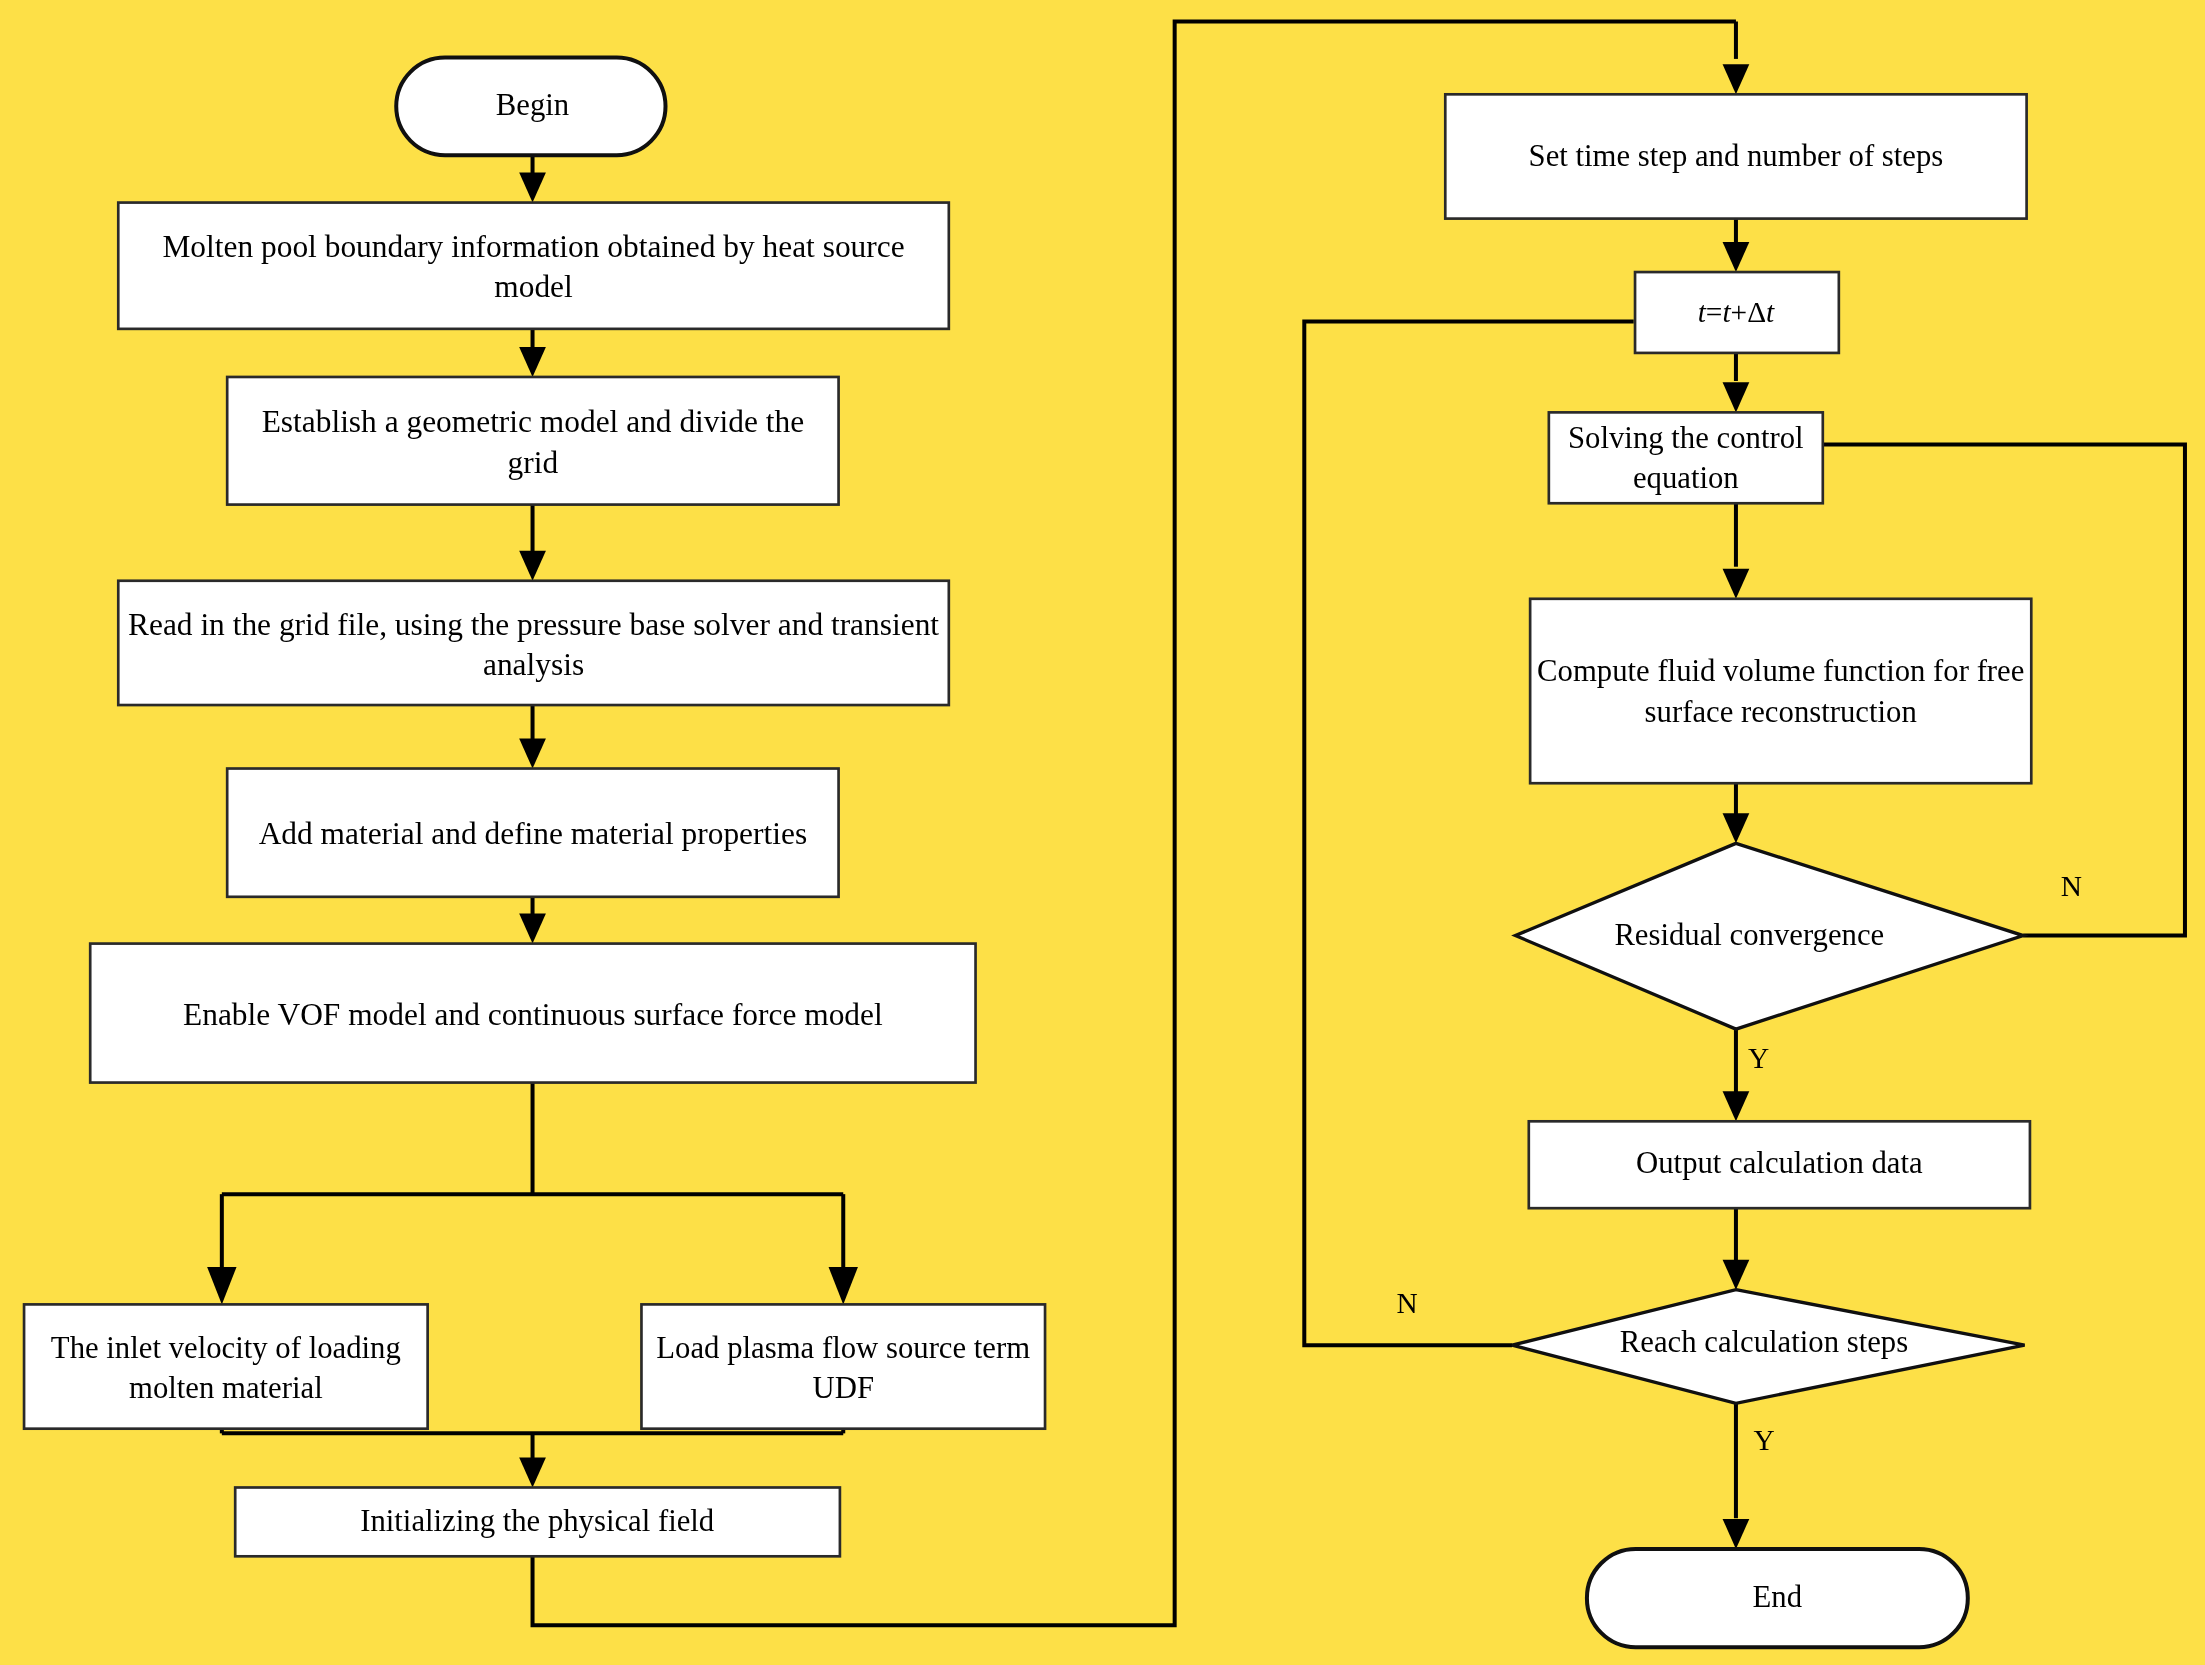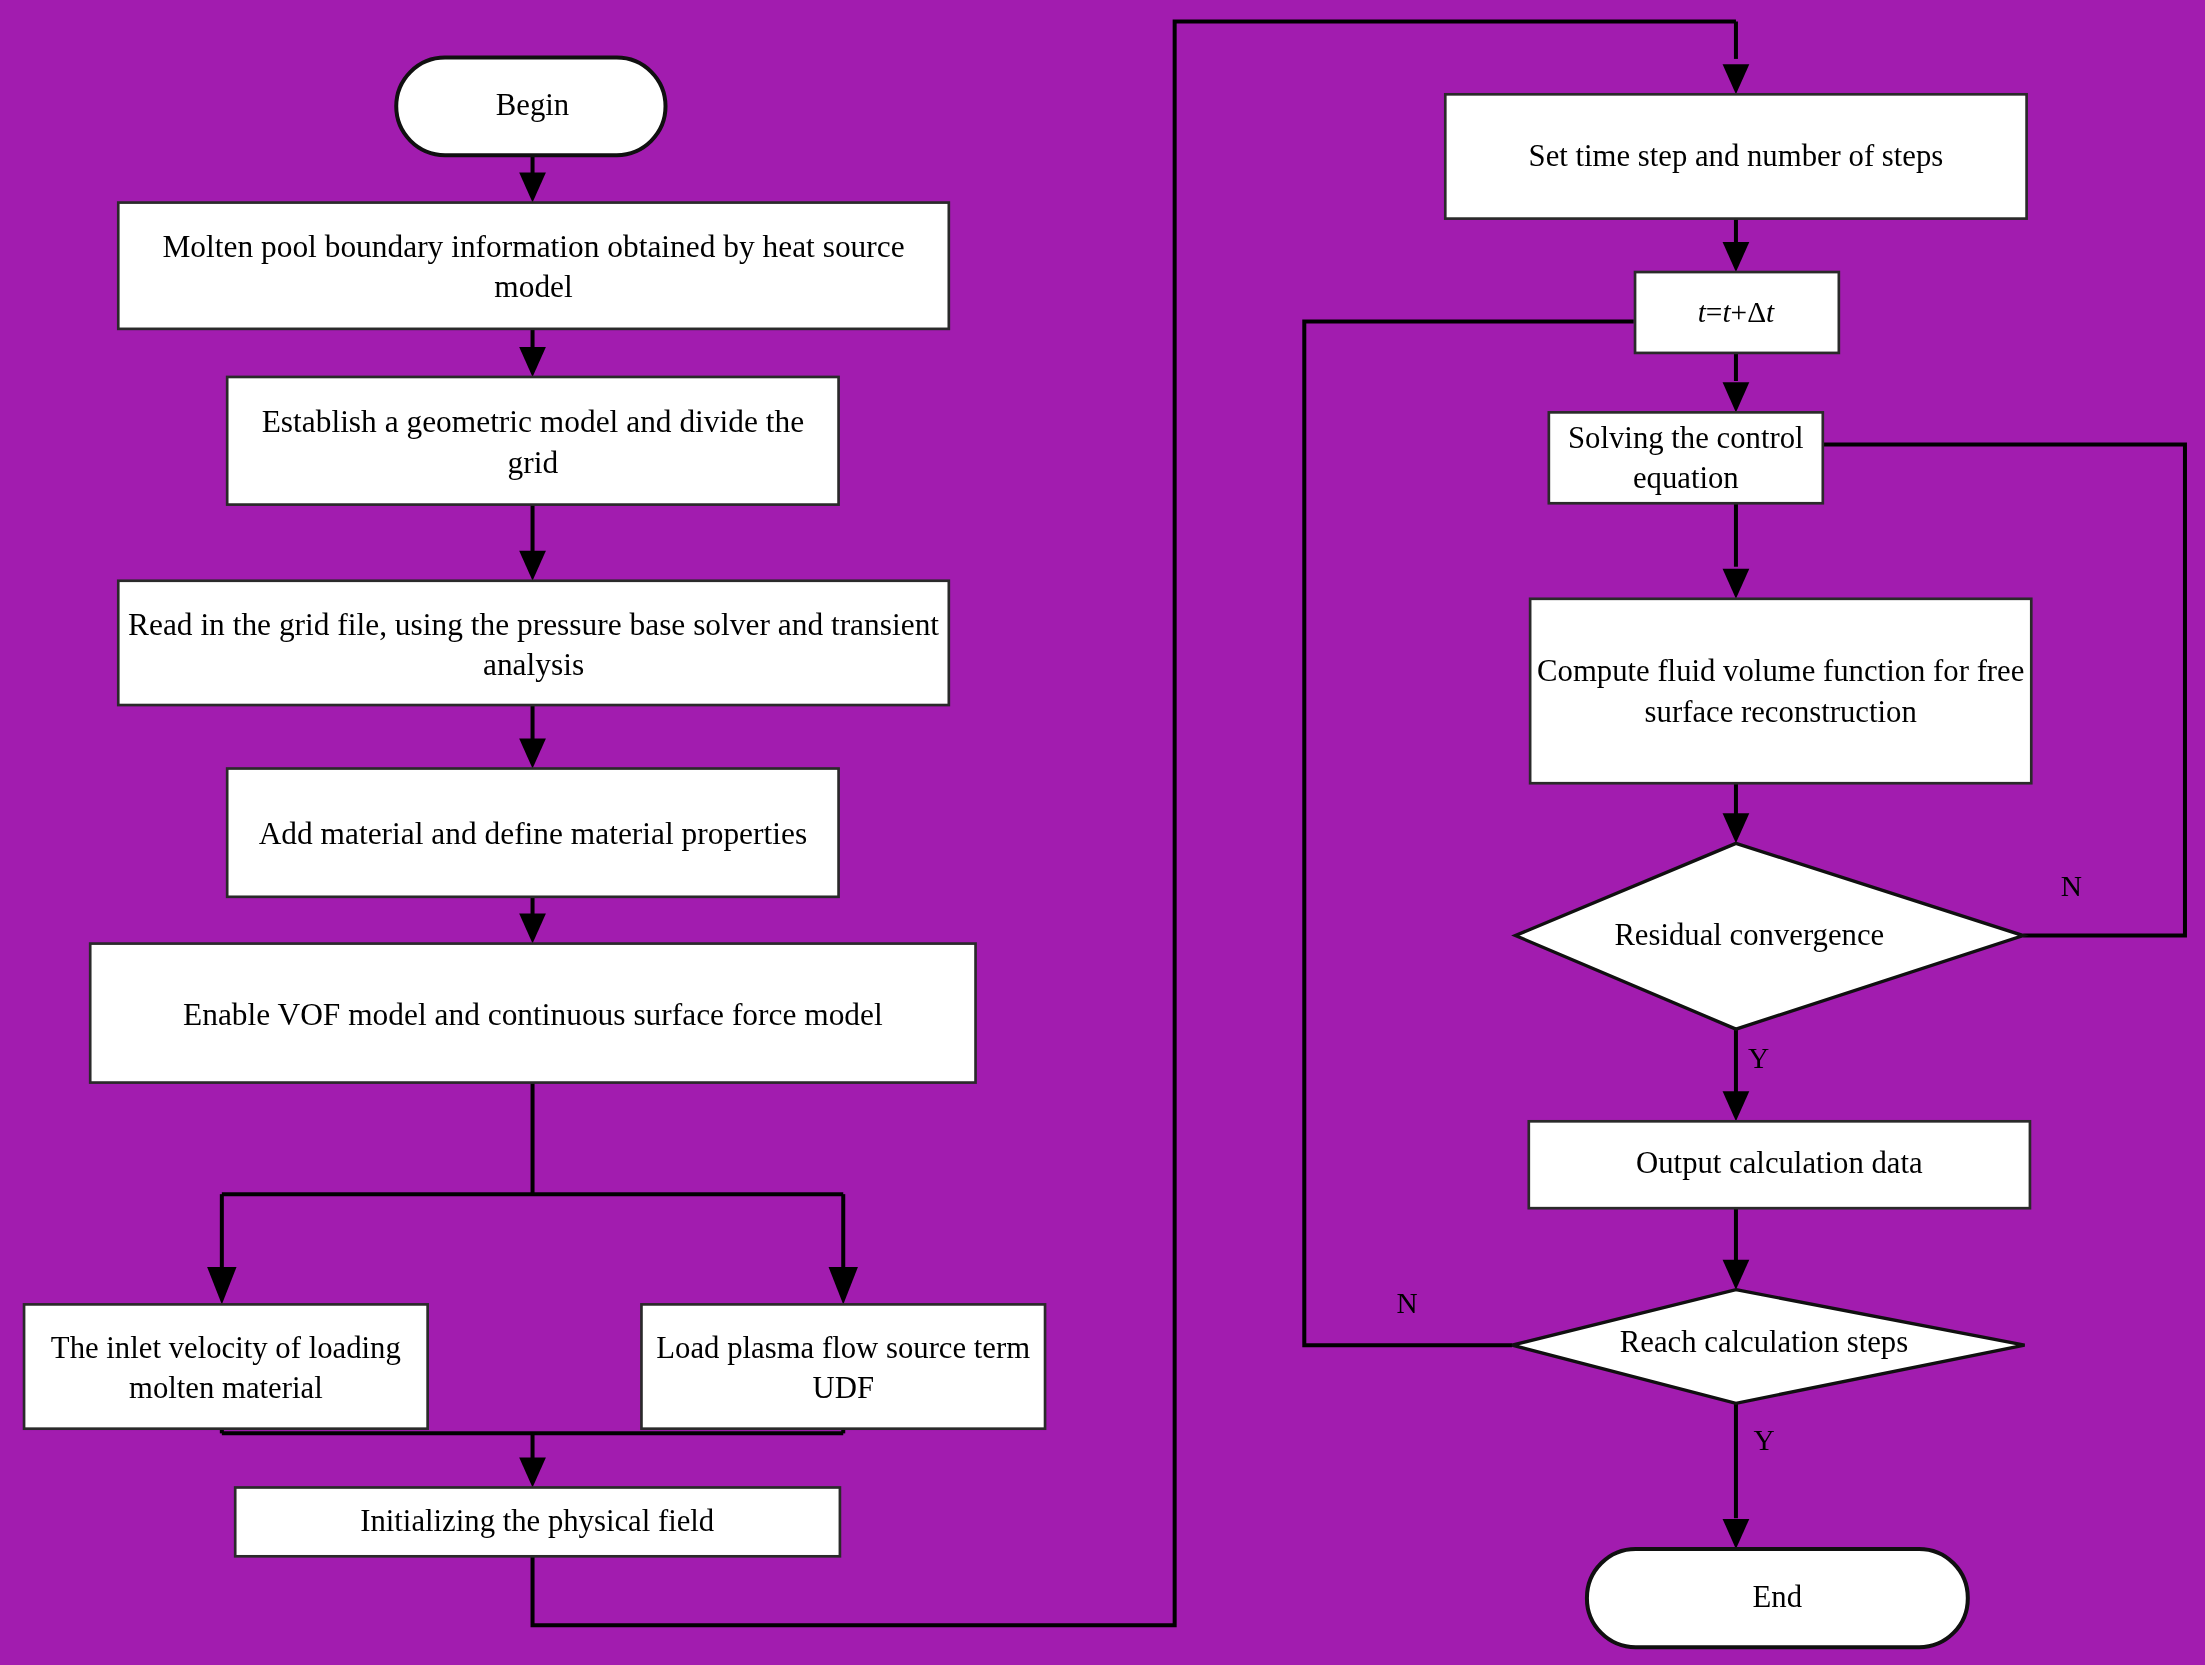--- a/index.html
+++ b/index.html
@@ -4,21 +4,21 @@
 <style>
   html, body {
     margin: 0;
     padding: 0;
     background: #ffffff;
   }
   #canvas-wrap {
     position: relative;
     width: 2205px;
     height: 1666px;
-    background: #a21caf;
+    background: #fde047;
     overflow: hidden;
     font-family: "Liberation Serif", "DejaVu Serif", serif;
   }
   svg#flow {
     position: absolute;
     left: 0;
     top: 0;
     width: 2205px;
     height: 1666px;
   }

